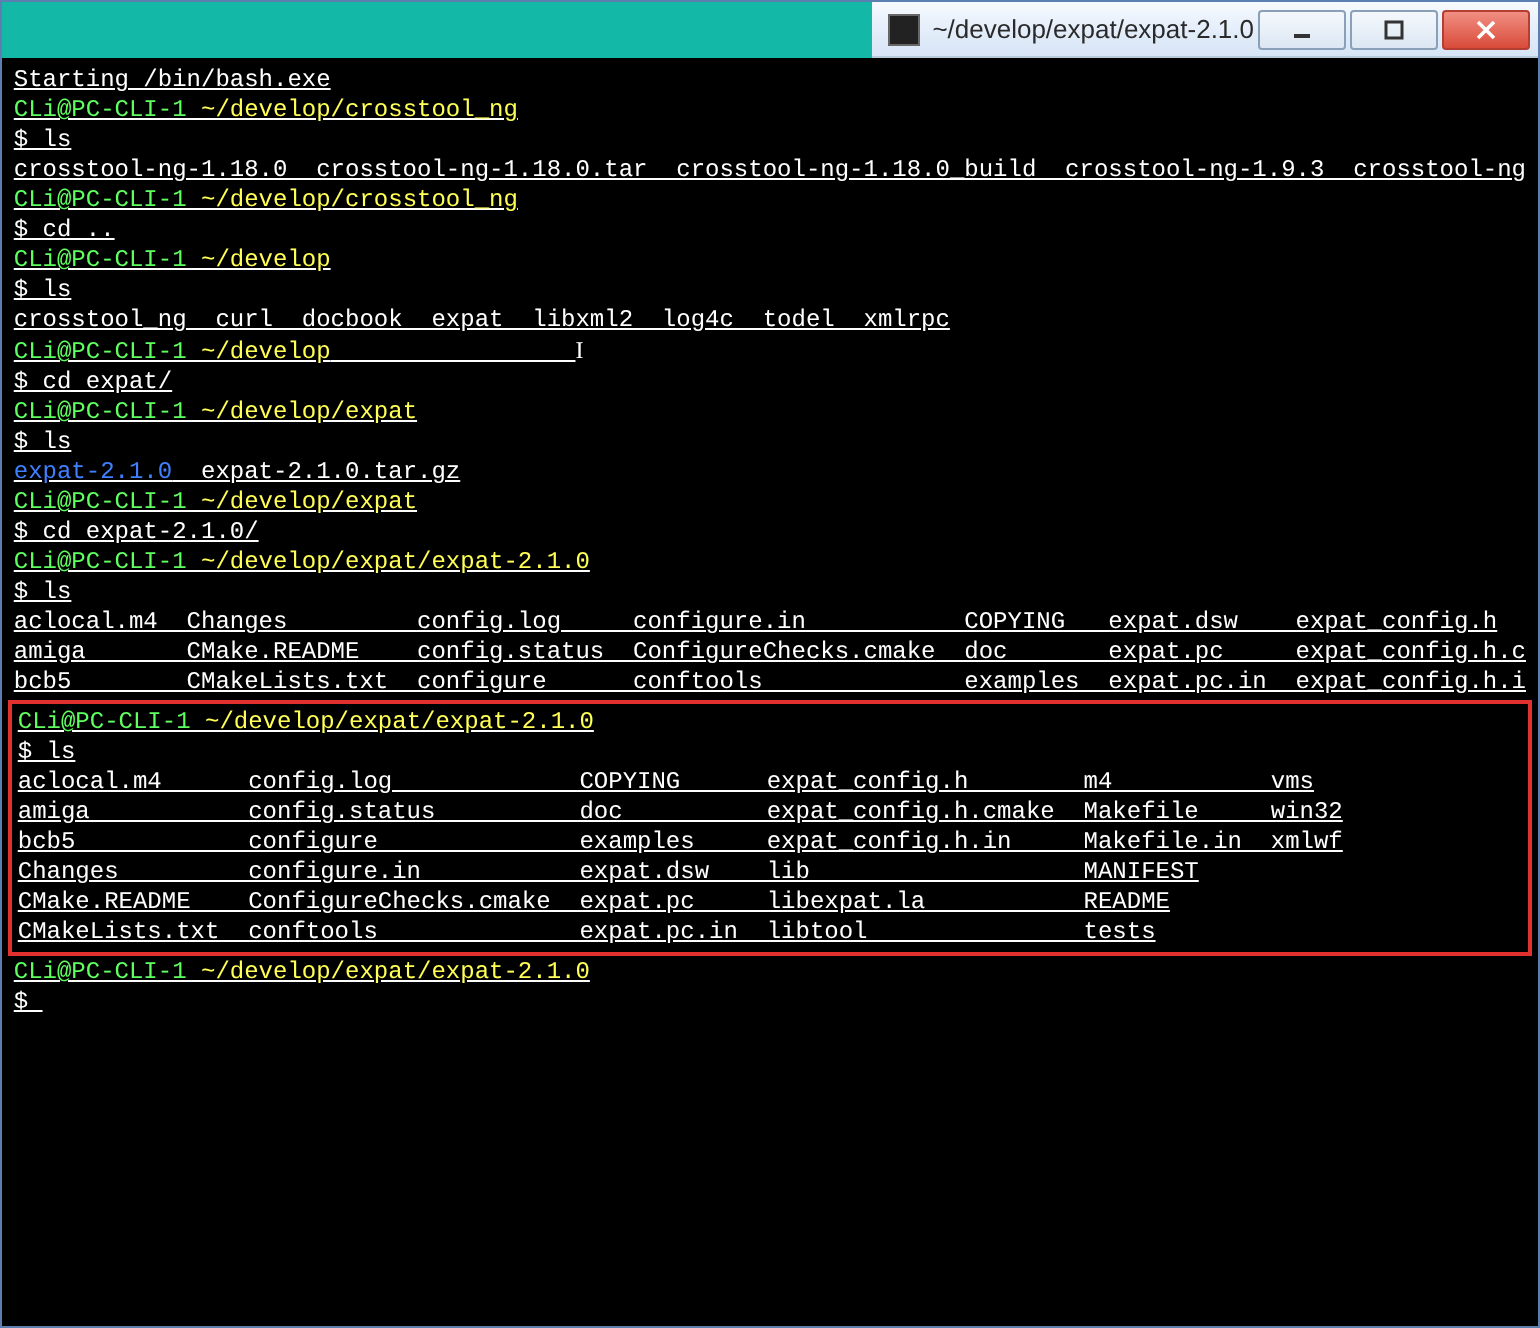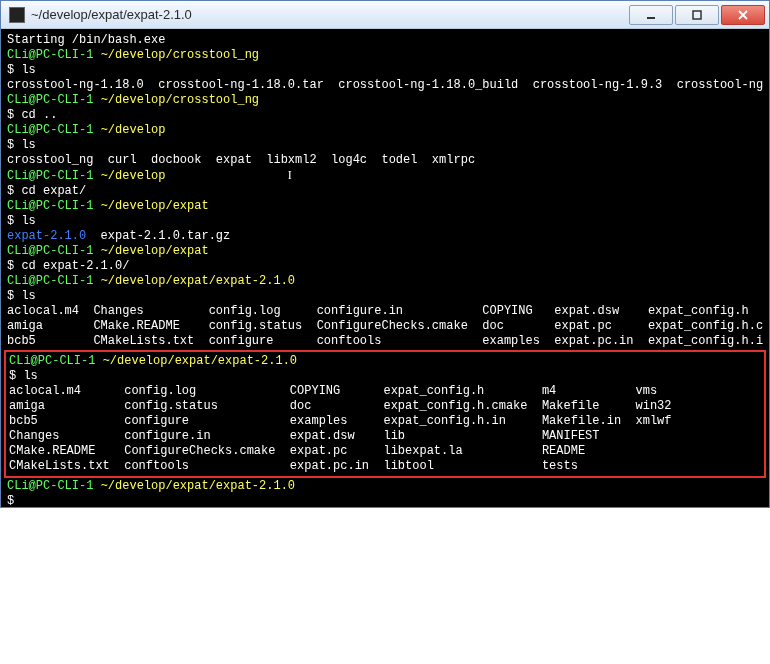--- a/index.html
+++ b/index.html
@@ -5,25 +5,26 @@
   * { margin: 0; padding: 0; box-sizing: border-box; }
   body {
     font-family: Arial, sans-serif;
     background: #fff;
     width: 770px;
     height: 664px;
     overflow: hidden;
   }
   .window {
     width: 770px;
-    height: 508px;
+    height: 664px;
     border: 1px solid #5a7fb0;
     display: flex;
     flex-direction: column;
-    background: #7dd3fc;
+    background: #14b8a6;
+    align-items: flex-end;
   }
   .titlebar {
     height: 28px;
     background: linear-gradient(to bottom, #f7fbff 0%, #e8f0fb 40%, #d6e4f5 100%);
     border-bottom: 1px solid #b8c9dc;
     display: flex;
     align-items: center;
     padding: 0 4px 0 8px;
   }
   .title-icon {
@@ -56,20 +57,21 @@
   .terminal {
     flex: 1;
     background: #000;
     font-family: "Consolas","Courier New",monospace;
     font-size: 12px;
     line-height: 15px;
     color: #fff;
     padding: 4px 6px;
     overflow: hidden;
     white-space: pre;
+    text-decoration: underline;
   }
   .green { color: #5fff5f; }
   .yellow { color: #ffff55; }
   .white { color: #ffffff; }
   .blue  { color: #4080ff; }
   .highlight-box {
     border: 2px solid #e03030;
     padding: 2px 3px;
     margin: 1px -3px;
   }

